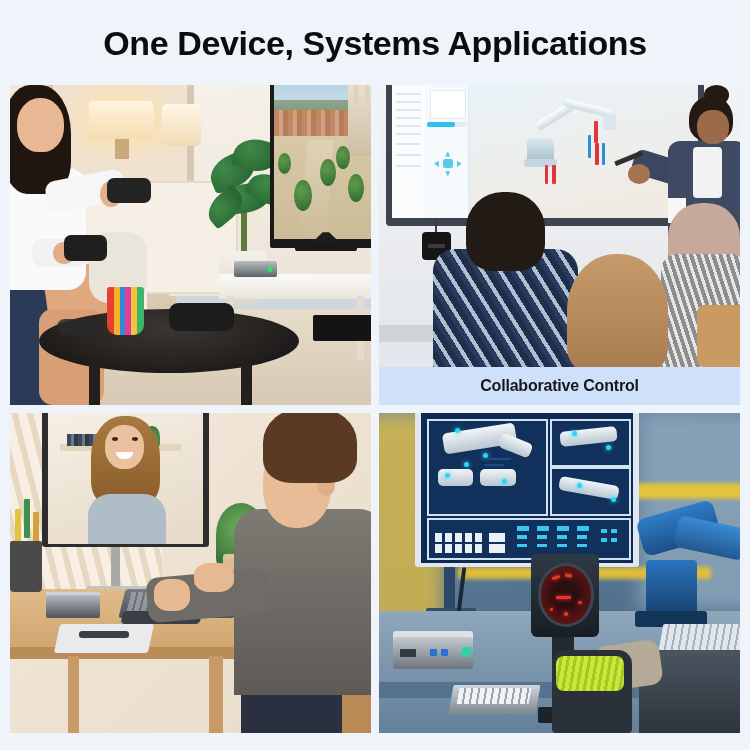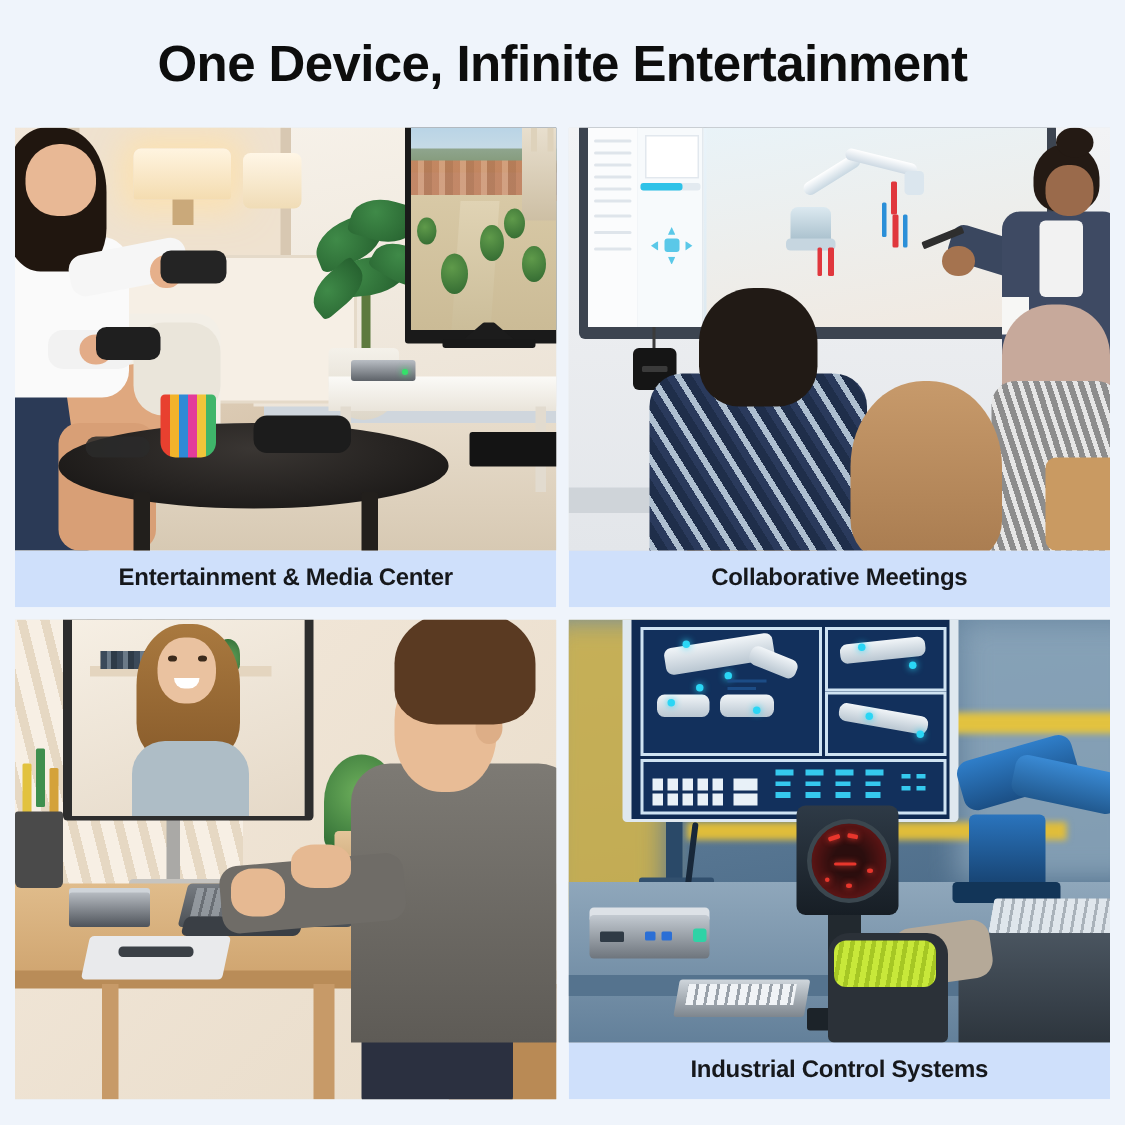--- a/index.html
+++ b/index.html
@@ -226,21 +226,21 @@
   .c4-bluefoot{left:71%;top:62%;width:20%;height:5%;background:#123558;border-radius:3px;}
   .c4-papers{left:60%;top:79%;width:22%;height:10%;background:#dfe7ee;transform:skewX(-12deg);opacity:.9;}
   .c4-mouse{left:76%;top:74%;width:8%;height:6%;background:#2d343b;border-radius:50% 50% 40% 40%;}
   .c4-kb2{left:78%;top:66%;width:24%;height:8%;background:repeating-linear-gradient(90deg,#dfe6ec 0 5px,#a9b2ba 5px 7px);transform:skewX(-10deg);border-radius:2px;}
 </style>
 </head>
 <body>
 
 <div id="page">
 
-  <div class="page-title">One Device, Infinite Entertainment</div>
+  <div class="page-title">One Device, Systems Applications</div>
 
   <div class="grid">
 
     <div class="cell">
       <div class="photo">
         <div class="lyr c1-wallL"></div>
         <div class="lyr c1-wallR"></div>
         <div class="lyr c1-nicheBg"></div>
         <div class="lyr c1-shelfL"></div>
         <div class="lyr c1-shelfR"></div>
@@ -299,21 +299,20 @@
         <div class="lyr c1-hand2"></div>
         <div class="lyr c1-pad2"></div>
 
         <div class="lyr c1-table"></div>
         <div class="lyr c1-tableLeg" style="left:22%;"></div>
         <div class="lyr c1-tableLeg" style="left:64%;"></div>
         <div class="lyr c1-glasses"></div>
         <div class="lyr c1-cup"></div>
         <div class="lyr c1-pad3"></div>
       </div>
-      <div class="caption">Entertainment &amp; Media Center</div>
     </div>
 
     <div class="cell">
       <div class="photo">
         <div class="lyr c2-wall"></div>
         <div class="lyr c2-board-frame"></div>
         <div class="lyr c2-board">
           <div class="lyr c2-sbar"></div>
           <div class="lyr c2-sbar-line" style="top:6%;"></div>
           <div class="lyr c2-sbar-line" style="top:12%;"></div>
@@ -366,21 +365,21 @@
 
         <div class="lyr c2-s3-scarf"></div>
         <div class="lyr c2-s3-body"></div>
         <div class="lyr c2-chair2"></div>
         <div class="lyr c2-chair1"></div>
         <div class="lyr c2-chair1-slot"></div>
         <div class="lyr c2-s1-body"></div>
         <div class="lyr c2-s1-hair"></div>
         <div class="lyr c2-s2-hair"></div>
       </div>
-      <div class="caption">Collaborative Meetings</div>
+      <div class="caption">Collaborative Control</div>
     </div>
 
     <div class="cell">
       <div class="photo">
         <div class="lyr c3-wall"></div>
         <div class="lyr c3-blinds"></div>
 
         <div class="lyr c3-mon-stand"></div>
         <div class="lyr c3-mon-base"></div>
         <div class="lyr c3-mon-frame"></div>
@@ -530,17 +529,16 @@
           <div class="c4-scope-red" style="left:18%;top:72%;width:7%;height:6%;border-radius:50%;"></div>
           <div class="c4-scope-red" style="left:46%;top:80%;width:7%;height:6%;border-radius:50%;"></div>
           <div class="c4-scope-red" style="left:74%;top:60%;width:7%;height:6%;border-radius:50%;"></div>
         </div>
 
         <div class="lyr c4-sleeve"></div>
         <div class="lyr c4-hand"></div>
         <div class="lyr c4-glove"></div>
         <div class="lyr c4-cuff"></div>
       </div>
-      <div class="caption">Industrial Control Systems</div>
     </div>
 
   </div>
 </div>
 
 </body></html>

